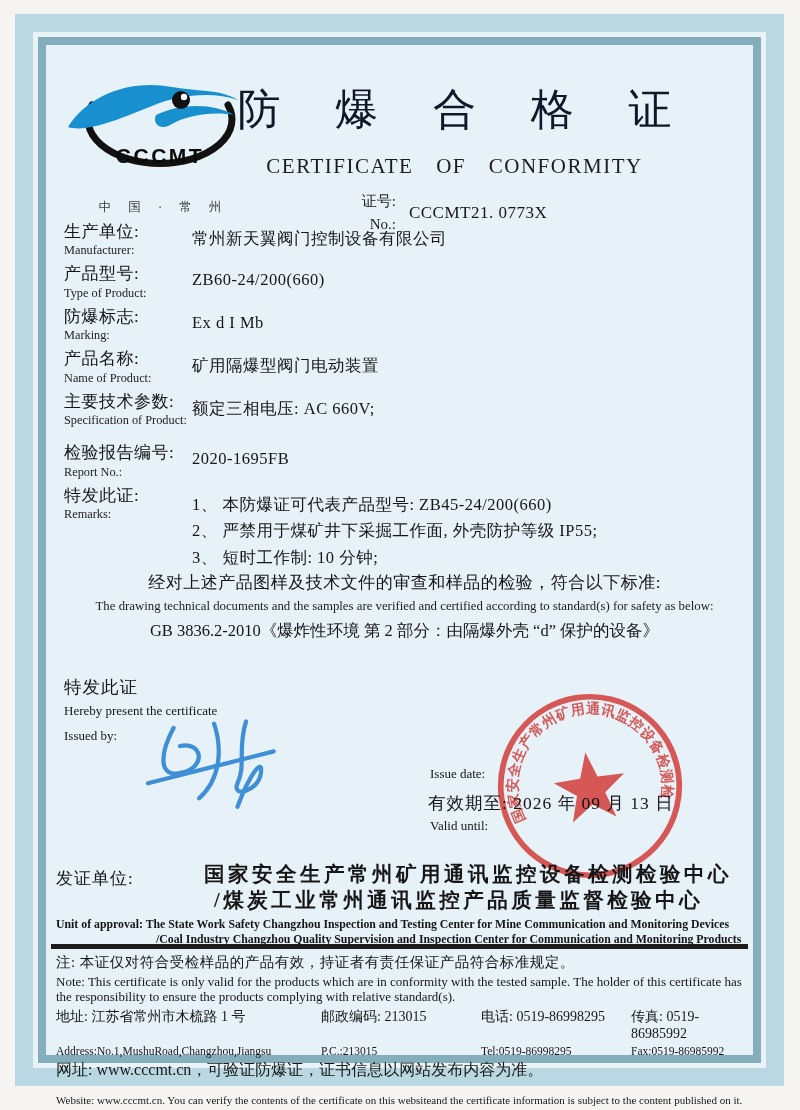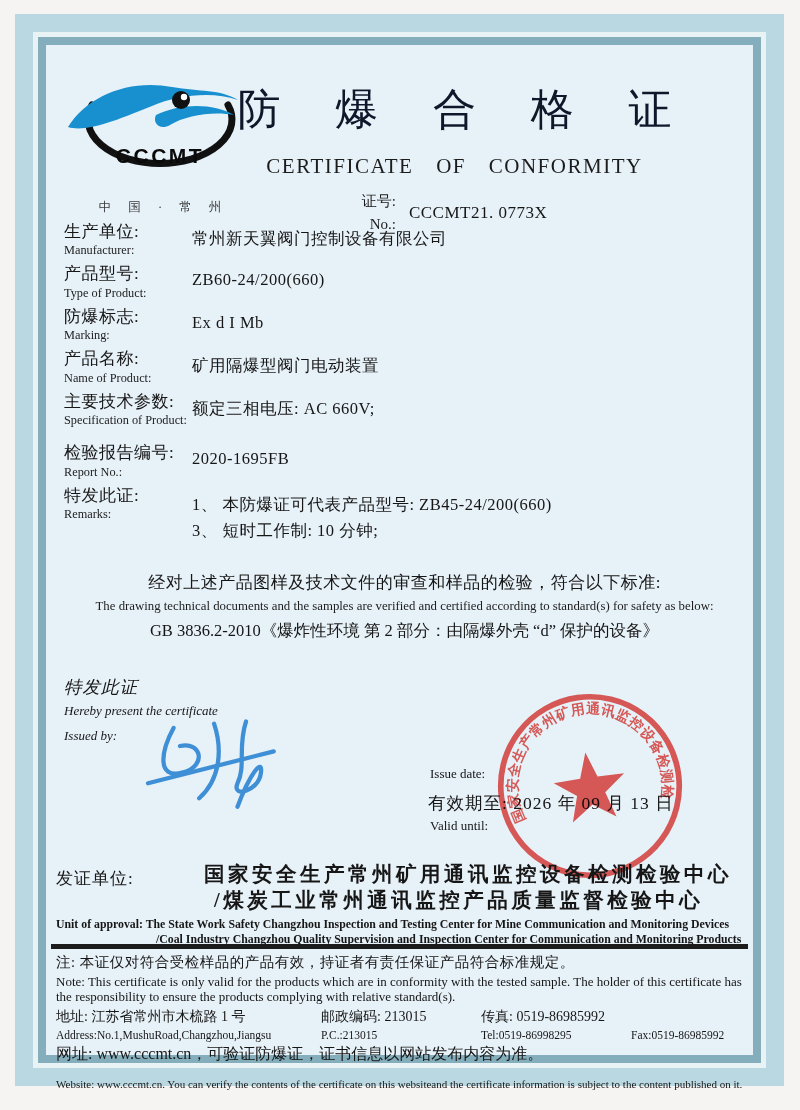--- a/index.html
+++ b/index.html
@@ -40,21 +40,21 @@
   .rline { line-height: 1.62; }
 
   
   .standards { position: absolute; left: 18px; right: 8px; top: 526px; text-align: center; }
   .std-zh { font-size: 17px; letter-spacing: 0.5px; }
   .std-en { font-size: 12.8px; margin-top: 5px; color: #1d1d1d; }
   .std-item { font-size: 16.5px; line-height: 1.75; }
   .std-items { margin-top: 3px; }
 
   
-  .present { position: absolute; left: 18px; top: 630px; font-style: italic; }
+  .present { position: absolute; left: 18px; top: 630px; }
   .present-zh { font-size: 17.5px; letter-spacing: 1px; }
   .present-en { font-size: 13px; margin-top: 4px; }
   .approve-zh { font-size: 17.5px; margin-top: 6px; letter-spacing: 1px; }
   .approve-en { font-size: 13px; margin-top: 9px; }
 
   .signature { position: absolute; left: 92px; top: 668px; width: 150px; height: 98px; }
 
   
   .dates { position: absolute; left: 382px; top: 718px; }
   .d-zh { font-size: 17.5px; letter-spacing: 1px; white-space: nowrap; }
@@ -164,20 +164,21 @@
           <div class="fvalue">2020-1695FB</div>
         </div>
 
         <div class="frow">
           <div class="flabel">
             <div class="zh">特发此证:</div>
             <div class="en">Remarks:</div>
           </div>
           <div class="fvalue">
             <div class="rline">1、 本防爆证可代表产品型号: ZB45-24/200(660)</div>
+            <div class="rline">2、 严禁用于煤矿井下采掘工作面, 外壳防护等级 IP55;</div>
             <div class="rline">3、 短时工作制: 10 分钟;</div>
           </div>
         </div>
       </div>
 
       <div class="standards">
         <div class="std-zh">经对上述产品图样及技术文件的审查和样品的检验，符合以下标准:</div>
         <div class="std-en">The drawing technical documents and the samples are verified and certified according to standard(s) for safety as below:</div>
         <div class="std-items">
           <div class="std-item">GB 3836.2-2010《爆炸性环境 第 2 部分：由隔爆外壳 “d” 保护的设备》</div>
@@ -227,20 +228,21 @@
       </div>
 
       <div class="rule"></div>
 
       <div class="footer">
         <div class="f-note-zh">注: 本证仅对符合受检样品的产品有效，持证者有责任保证产品符合标准规定。</div>
         <div class="f-note-en">Note: This certificate is only valid for the products which are in conformity with the tested sample. The holder of this certificate has the responsibility to ensure the products complying with relative standard(s).</div>
         <div class="f-grid f-zh14">
           <span>地址: 江苏省常州市木梳路 1 号</span>
           <span>邮政编码: 213015</span>
+          <span>电话: 0519-86998295</span>
           <span>传真: 0519-86985992</span>
         </div>
         <div class="f-grid f-en11">
           <span>Address:No.1,MushuRoad,Changzhou,Jiangsu</span>
           <span>P.C.:213015</span>
           <span>Tel:0519-86998295</span>
           <span>Fax:0519-86985992</span>
         </div>
         <div class="f-web-zh">网址: www.cccmt.cn，可验证防爆证，证书信息以网站发布内容为准。</div>
         <div class="f-web-en">Website: www.cccmt.cn. You can verify the contents of the certificate on this websiteand the certificate information is subject to the content published on it.</div>

